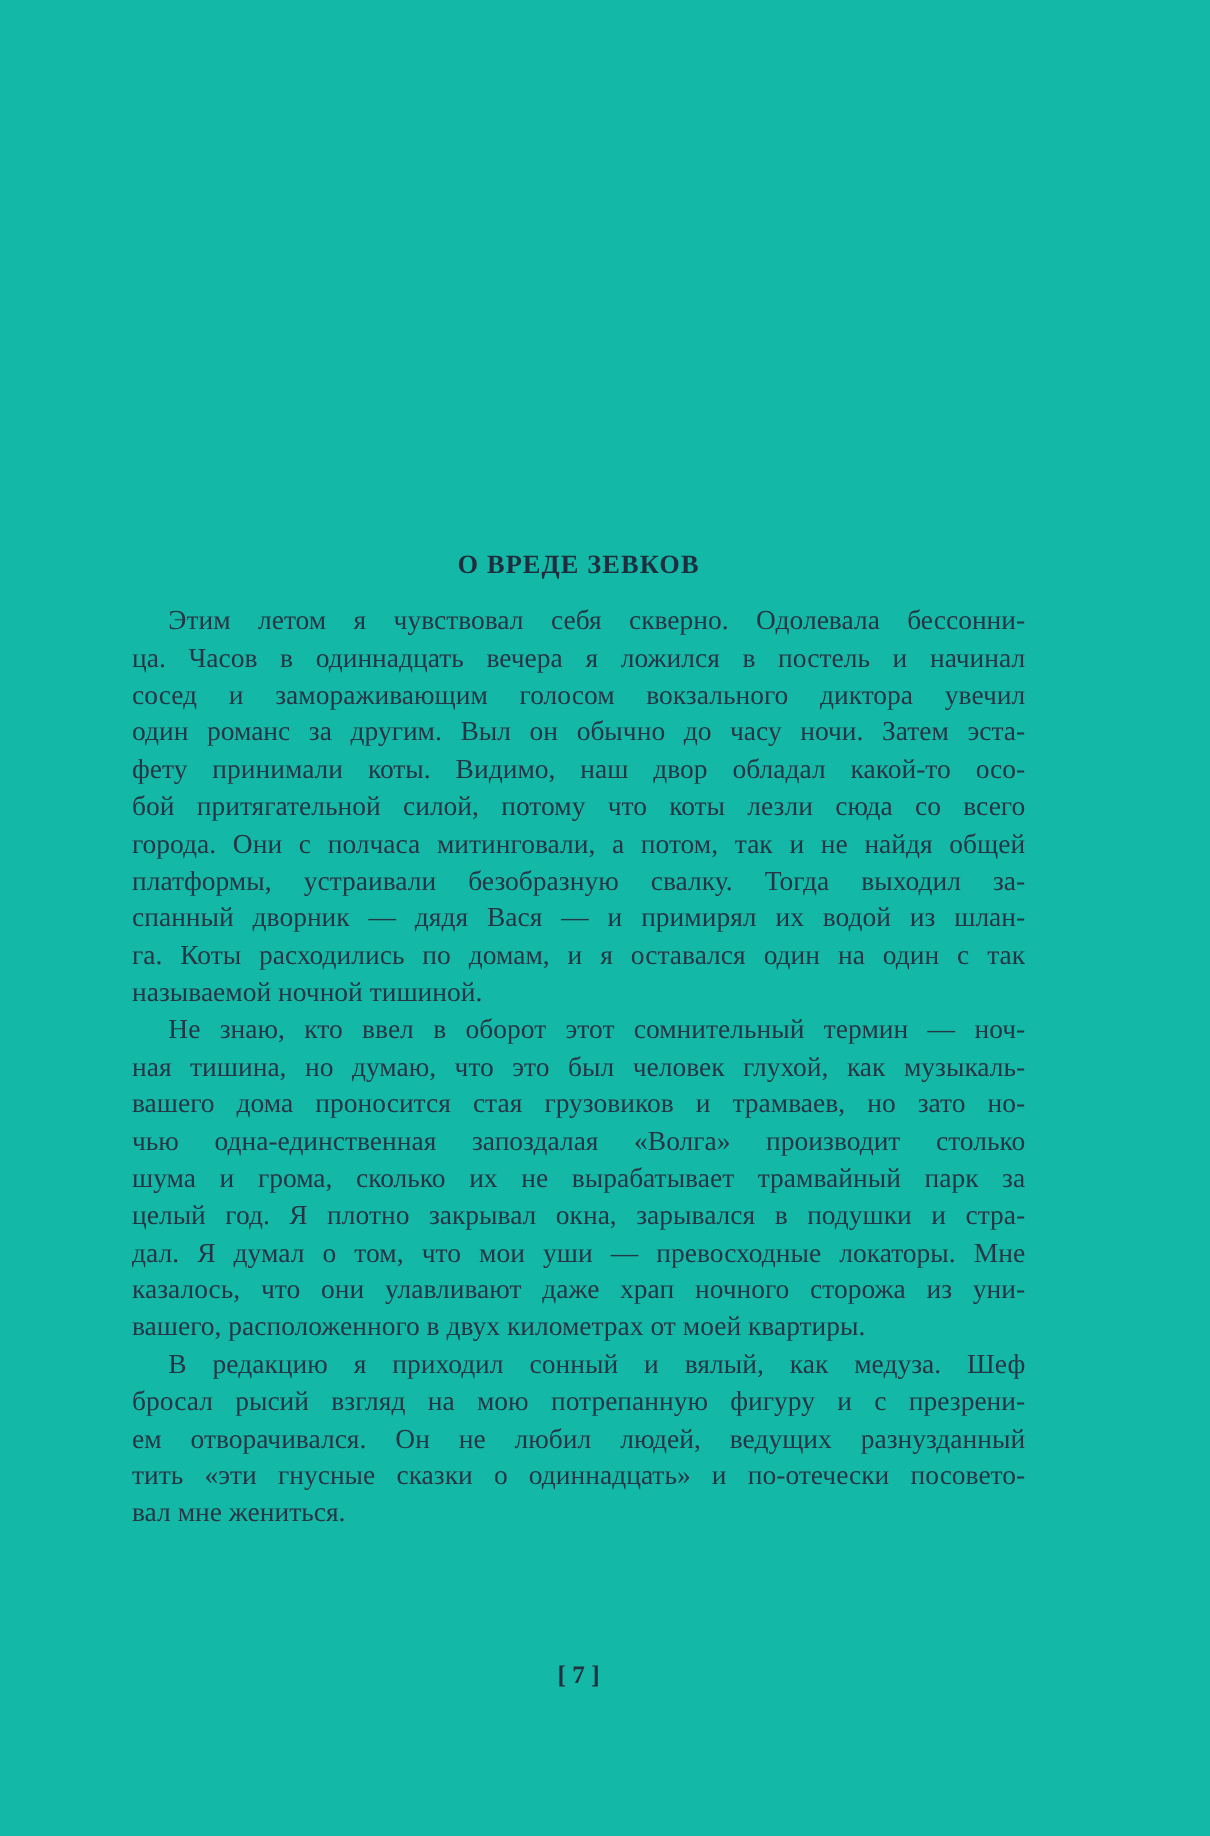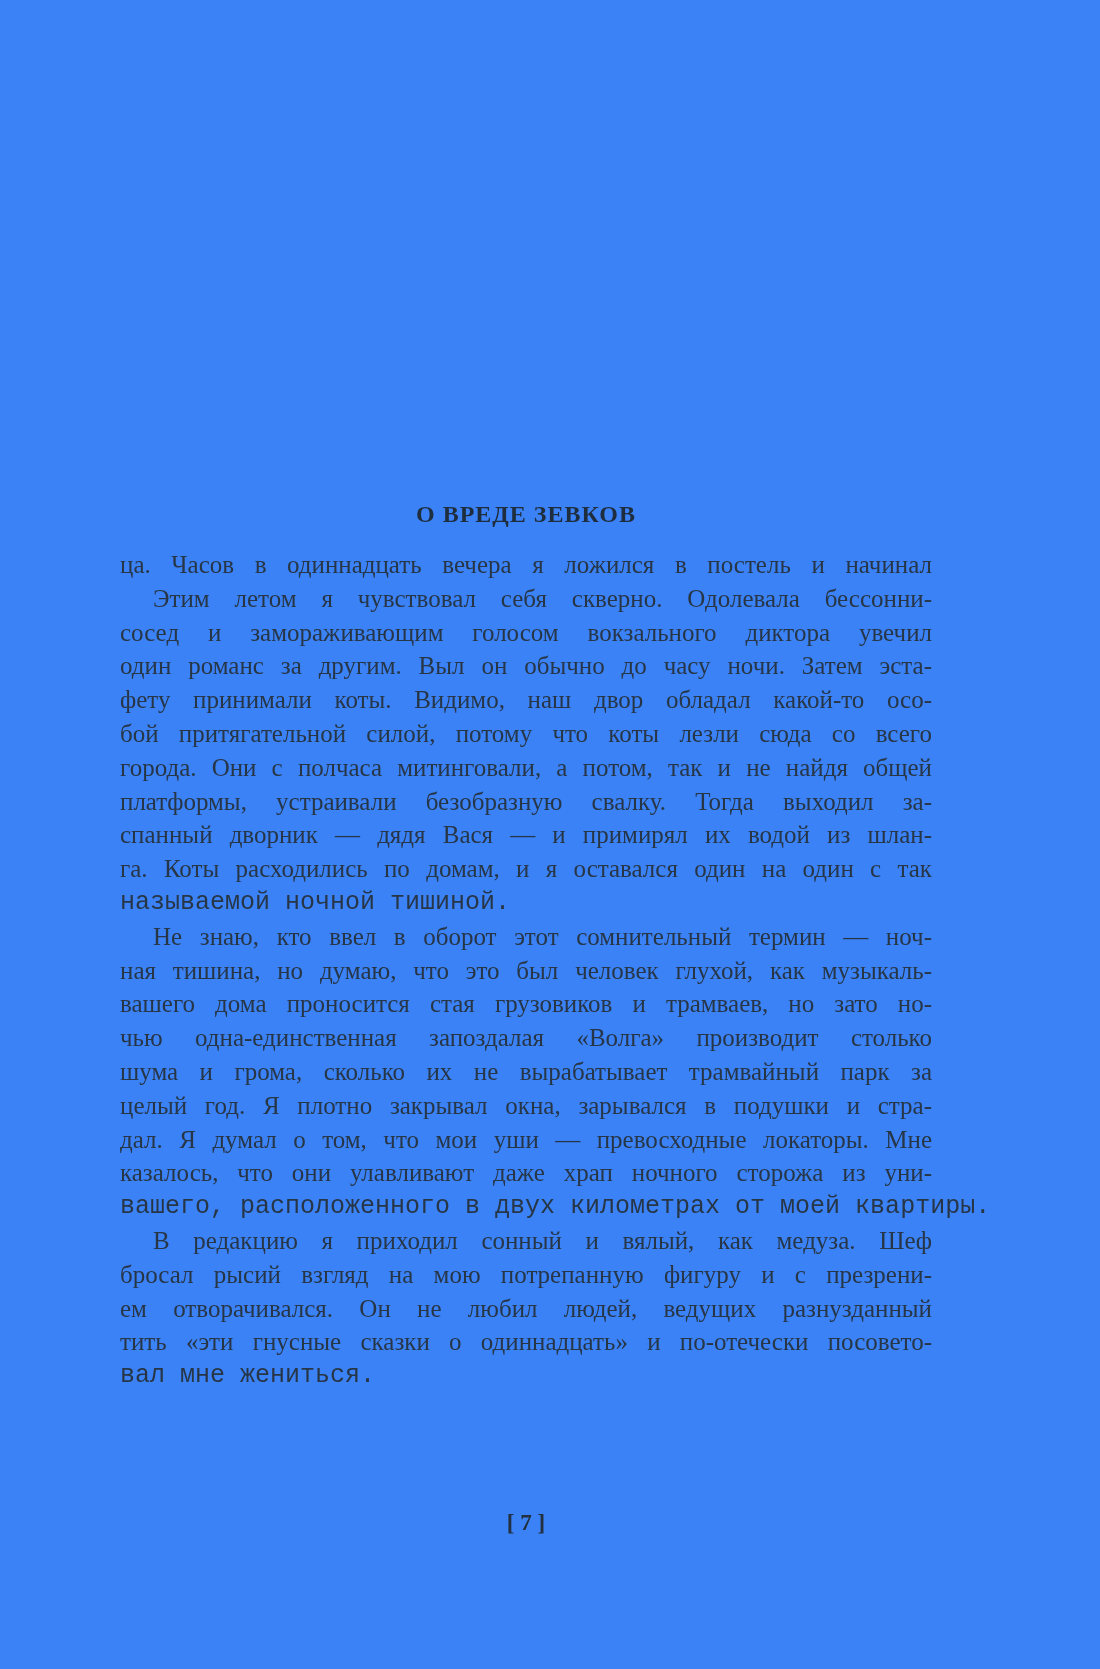--- a/index.html
+++ b/index.html
@@ -4,21 +4,21 @@
 <style>
   html, body {
     margin: 0;
     padding: 0;
     background: #ffffff;
   }
   .book-page {
     position: relative;
     width: 1100px;
     height: 1669px;
-    background: #3b82f6;
+    background: #14b8a6;
     overflow: hidden;
     font-family: "Liberation Serif", "DejaVu Serif", serif;
     color: #273646;
   }
   .chapter-title {
     position: absolute;
     top: 485px;
     left: 120px;
     width: 812px;
     text-align: center;
@@ -42,21 +42,20 @@
     line-height: 33.8px;
     font-size: 25px;
     text-align: justify;
     text-align-last: justify;
     white-space: nowrap;
     color: #273646;
   }
   .line.last {
     text-align: right;
     text-align-last: left;
-    font-family: Liberation Mono, monospace;
   }
   .line.indent {
     text-indent: 33px;
   }
   .page-number {
     position: absolute;
     top: 1510px;
     left: 120px;
     width: 812px;
     text-align: center;
@@ -68,22 +67,22 @@
 </head>
 <body>
 
 <div class="book-page">
 
   <h1 class="chapter-title">О ВРЕДЕ ЗЕВКОВ</h1>
 
   <div class="text-block">
 
     <div class="paragraph">
+      <div class="line indent">Этим летом я чувствовал себя скверно. Одолевала бессонни-</div>
       <div class="line">ца. Часов в одиннадцать вечера я ложился в постель и начинал</div>
-      <div class="line indent">Этим летом я чувствовал себя скверно. Одолевала бессонни-</div>
       <div class="line">сосед и замораживающим голосом вокзального диктора увечил</div>
       <div class="line">один романс за другим. Выл он обычно до часу ночи. Затем эста-</div>
       <div class="line">фету принимали коты. Видимо, наш двор обладал какой-то осо-</div>
       <div class="line">бой притягательной силой, потому что коты лезли сюда со всего</div>
       <div class="line">города. Они с полчаса митинговали, а потом, так и не найдя общей</div>
       <div class="line">платформы, устраивали безобразную свалку. Тогда выходил за-</div>
       <div class="line">спанный дворник — дядя Вася — и примирял их водой из шлан-</div>
       <div class="line">га. Коты расходились по домам, и я оставался один на один с так</div>
       <div class="line last">называемой ночной тишиной.</div>
     </div>

